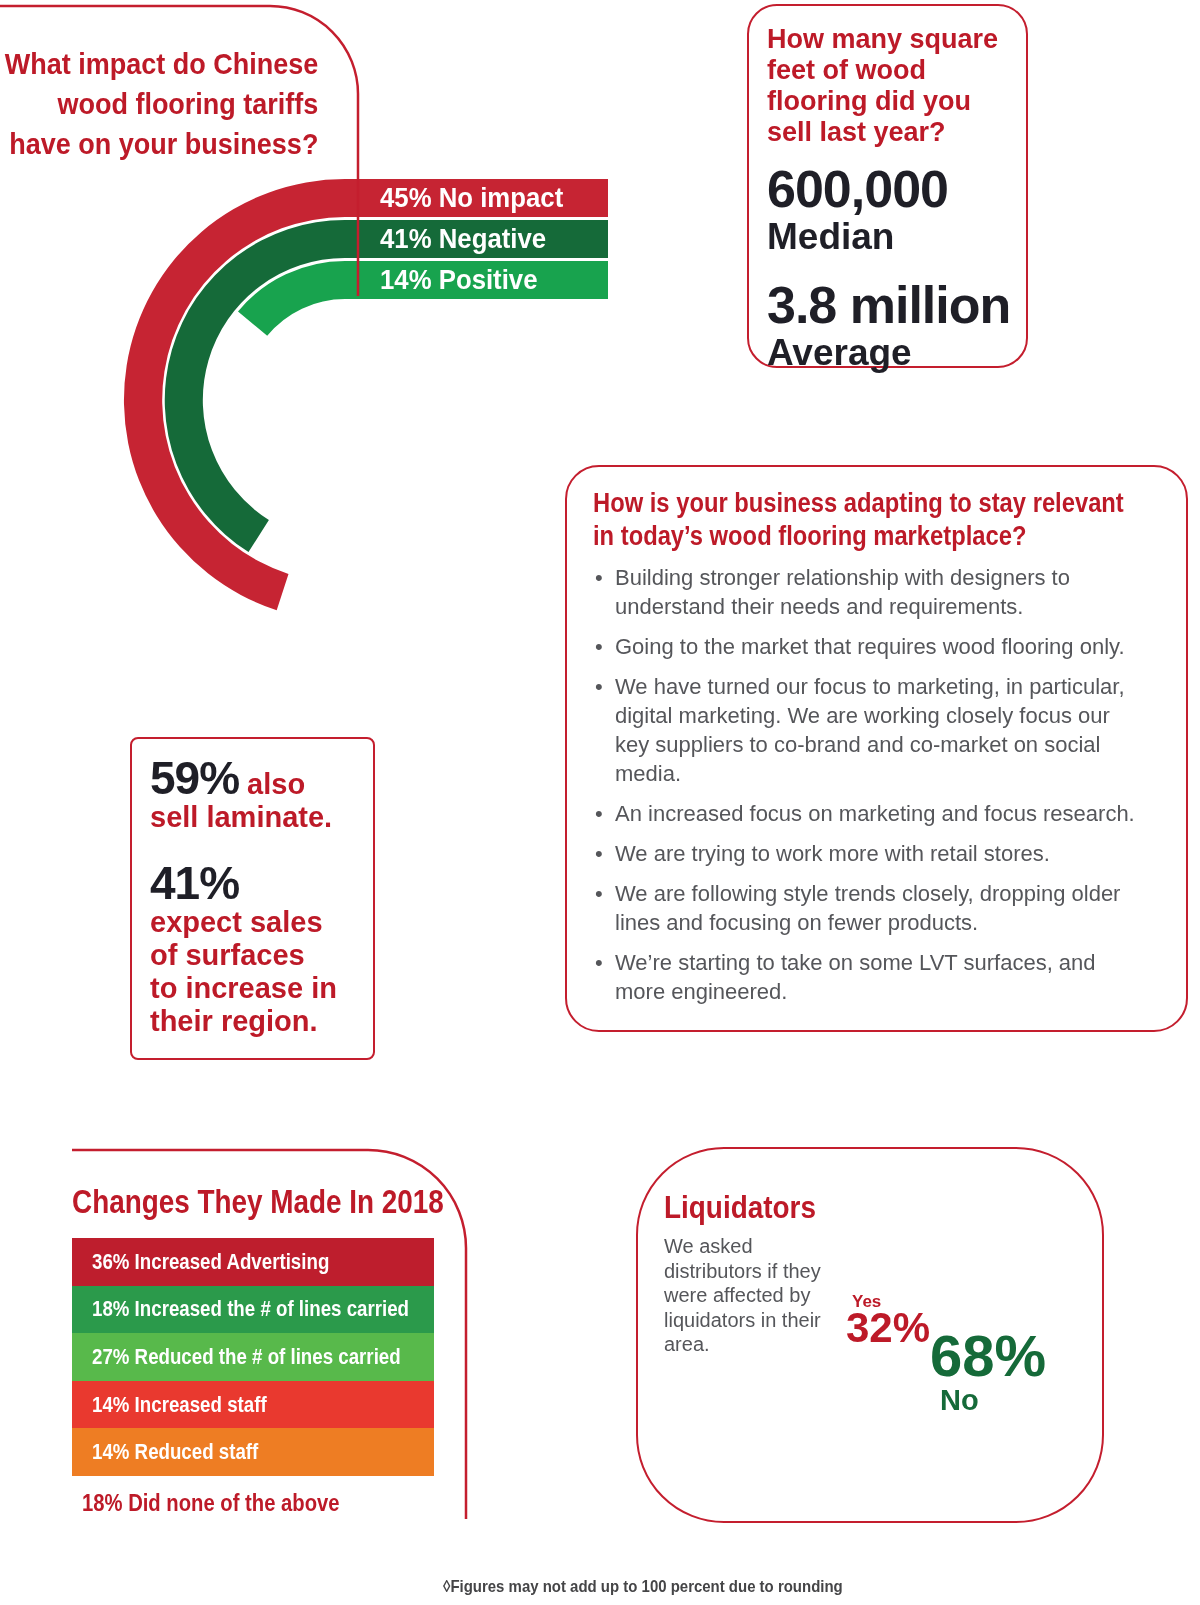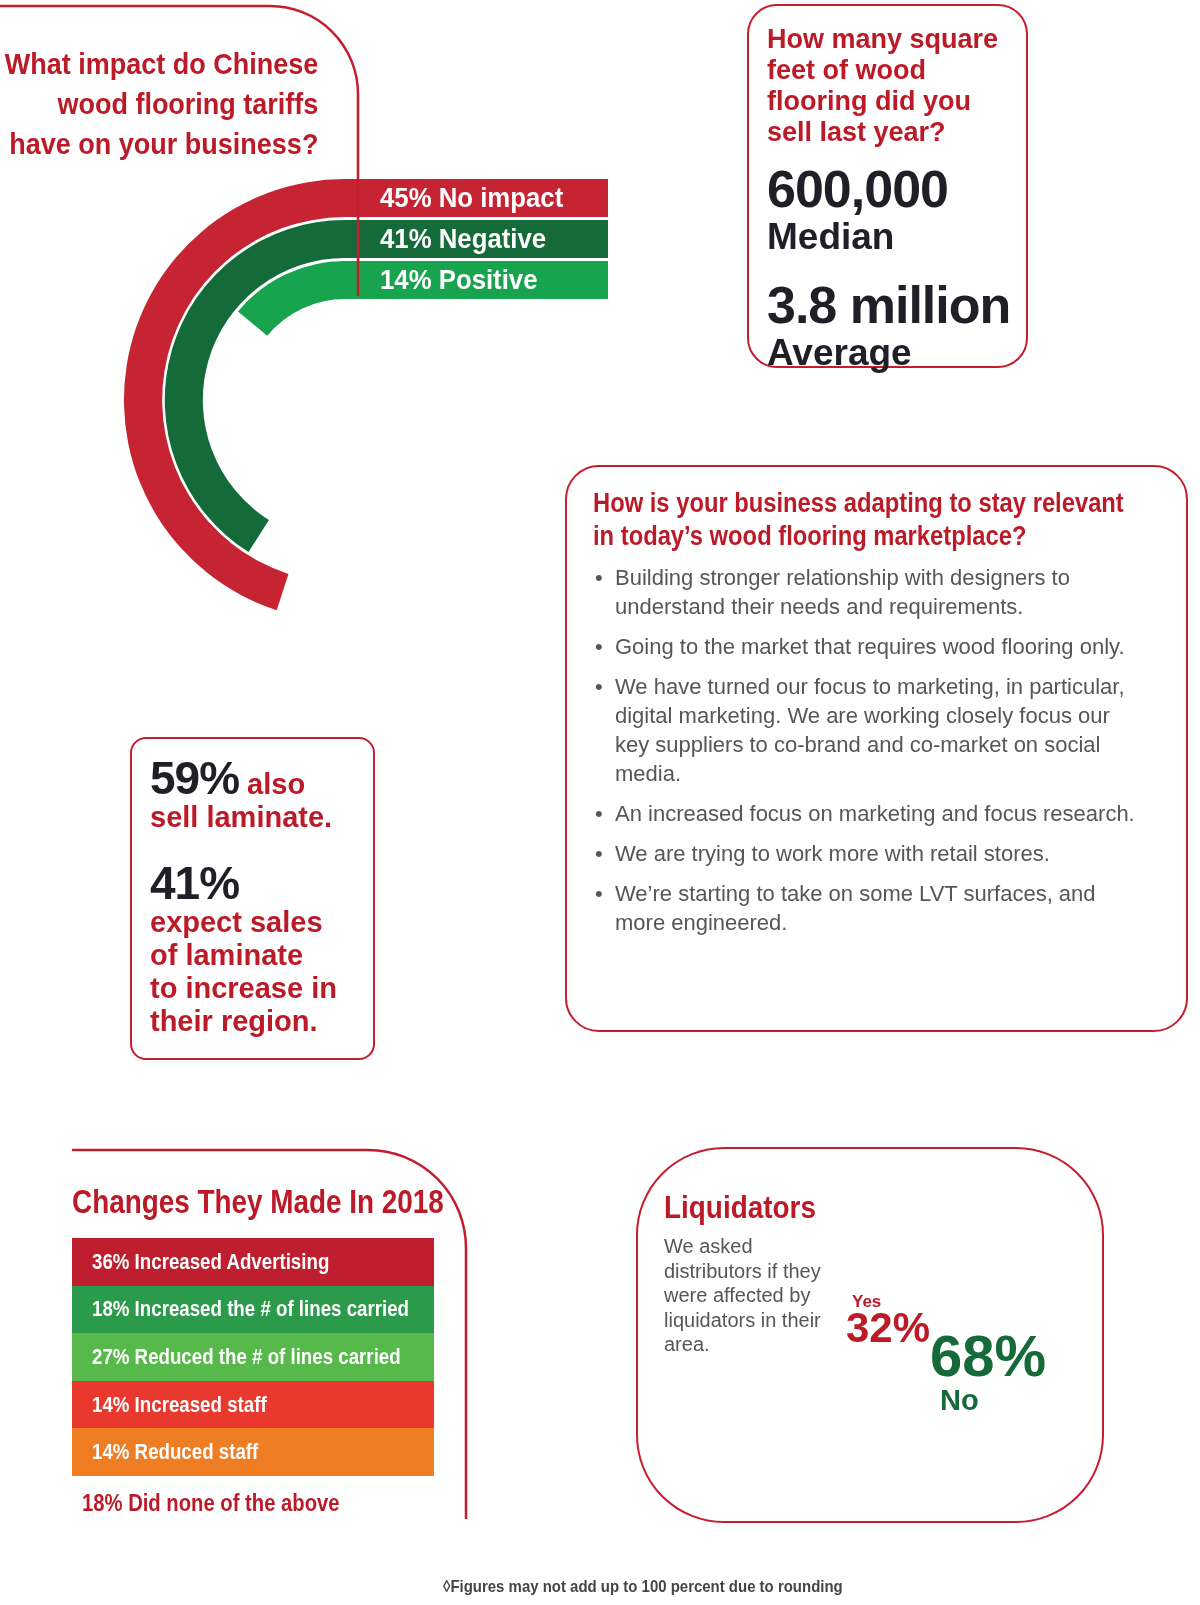--- a/index.html
+++ b/index.html
@@ -27,21 +27,21 @@
   
   .adapt-box{left:565px;top:465px;width:623px;height:567px;border-radius:34px;}
   .adapt-inner{padding:20px 24px 0 26px;}
   .adapt-title{color:#bd1a28;font-weight:bold;font-size:27px;line-height:33px;margin-bottom:10px;}
   .adapt-title div{white-space:nowrap;transform:scaleX(.88);transform-origin:0 50%;}
   .adapt-list{margin:0;padding:0;list-style:none;width:548px;}
   .adapt-list li{position:relative;padding-left:22px;margin-bottom:11px;color:#55565a;font-size:22px;line-height:29px;}
   .adapt-list li::before{content:"\2022";position:absolute;left:2px;top:0;color:#55565a;}
 
   
-  .lam-box{left:130px;top:737px;width:245px;height:323px;border-radius:16px;}
+  .lam-box{left:130px;top:737px;width:245px;height:323px;border-radius:8px;}
   .lam-inner{padding:16px 8px 0 18px;color:#bd1a28;}
   .lam-big{color:#1f1f27;font-weight:bold;font-size:46px;line-height:46px;letter-spacing:-1px;}
   .lam-red{color:#bd1a28;font-weight:bold;font-size:29px;line-height:33px;}
   .lam-row{display:flex;align-items:baseline;gap:8px;}
 
   
   .changes-title{left:72px;top:1182px;color:#bd1a28;font-weight:bold;font-size:34px;white-space:nowrap;
                  transform:scaleX(.82);transform-origin:0 50%;}
   .changes-rows{left:72px;top:1238px;width:362px;height:238px;display:flex;flex-direction:column;z-index:2;}
   .changes-row{flex:1;display:flex;align-items:center;padding-left:20px;box-sizing:border-box;}
@@ -129,36 +129,37 @@
       <div class="adapt-title">
         <div>How is your business adapting to stay relevant</div>
         <div>in today’s wood flooring marketplace?</div>
       </div>
       <ul class="adapt-list">
         <li>Building stronger relationship with designers to understand their needs and requirements.</li>
         <li>Going to the market that requires wood flooring only.</li>
         <li>We have turned our focus to marketing, in particular, digital marketing. We are working closely focus our key suppliers to co-brand and co-market on social media.</li>
         <li>An increased focus on marketing and focus research.</li>
         <li>We are trying to work more with retail stores.</li>
+        <li>We are following style trends closely, dropping older lines and focusing on fewer products.</li>
         <li>We’re starting to take on some LVT surfaces, and more engineered.</li>
       </ul>
     </div>
   </div>
 
   <div class="box lam-box">
     <div class="lam-inner">
       <div class="lam-row">
         <span class="lam-big">59%</span>
         <span class="lam-red">also</span>
       </div>
       <div class="lam-red">sell laminate.</div>
       <div style="height:26px;"></div>
       <div class="lam-big">41%</div>
       <div class="lam-red">expect sales</div>
-      <div class="lam-red">of laminate</div>
+      <div class="lam-red">of surfaces</div>
       <div class="lam-red">to increase in</div>
       <div class="lam-red">their region.</div>
     </div>
   </div>
 
   <div class="txt changes-title">Changes They Made In 2018</div>
   <div class="abs changes-rows">
     <div class="changes-row" style="background: rgb(190, 30, 45);">
       <span>36% Increased Advertising</span>
       </div>

